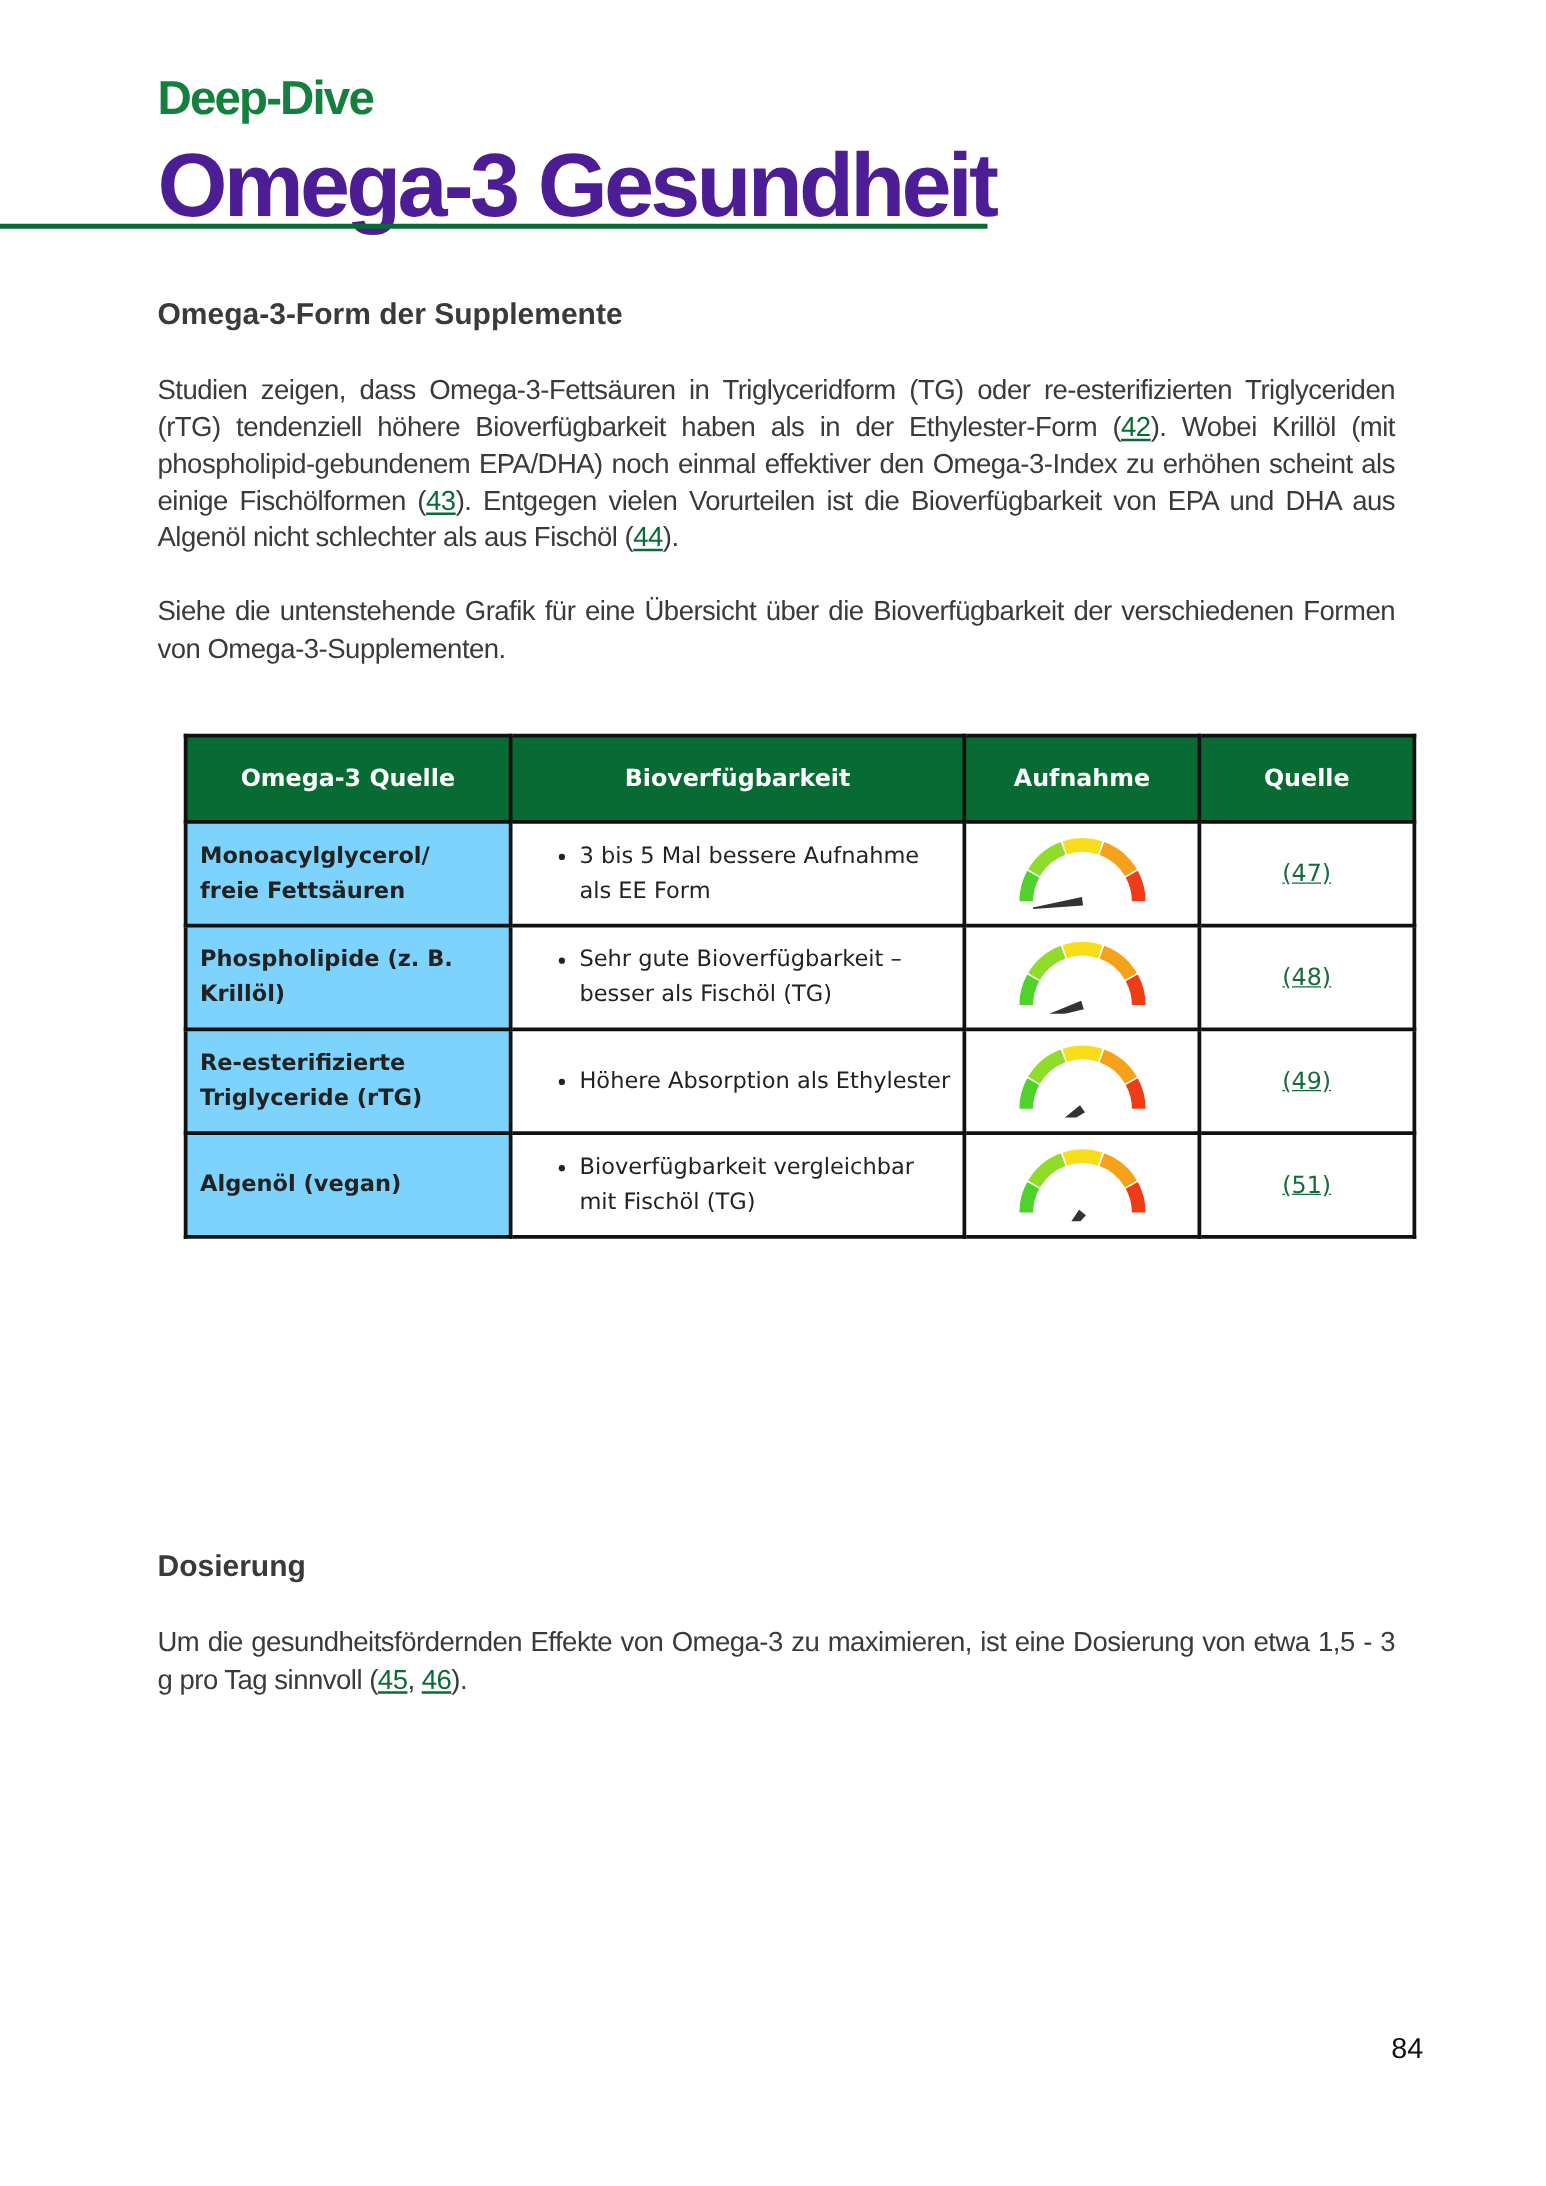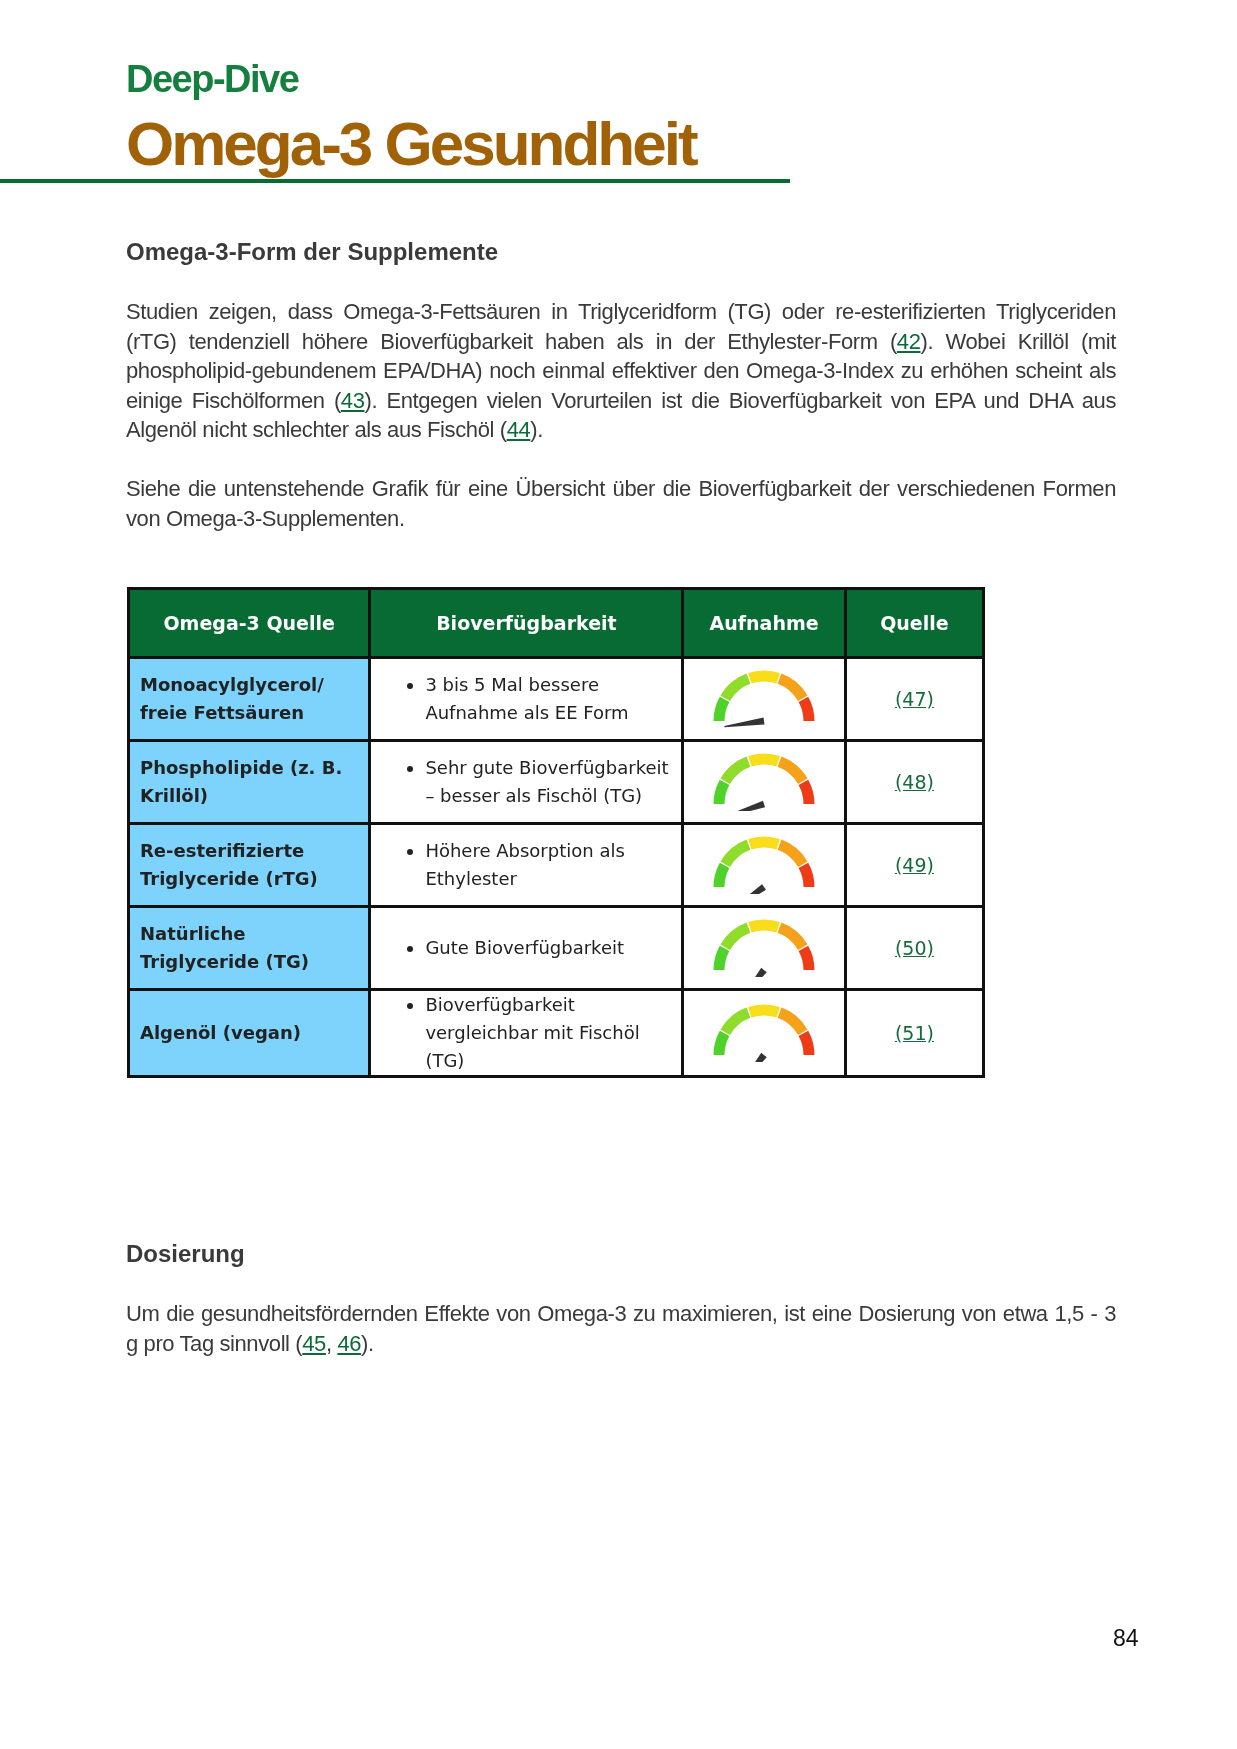--- a/index.html
+++ b/index.html
@@ -1,28 +1,28 @@
 <!DOCTYPE html>
 <html><head>
 <meta charset="utf-8">
 <style>
   html, body { margin: 0; padding: 0; background: #ffffff; }
   body { width: 1237px; height: 1749px; position: relative; overflow: hidden;
          font-family: "Liberation Sans", sans-serif; color: #3a3a3a; }
   .kicker { position: absolute; left: 126px; top: 58px; font-size: 38px; font-weight: 700;
             color: #15803d; letter-spacing: -1.5px; font-family: "Liberation Sans", sans-serif; }
-  .title { position: absolute; left: 126px; top: 108px; font-size: 62px; font-weight: 700;
-           color: #a16207; letter-spacing: -3px; font-family: "Liberation Sans", sans-serif; }
+  .title { position: absolute; left: 126px; top: 108px; font-size: 72px; font-weight: 700;
+           color: #4c1d95; letter-spacing: -3px; font-family: "Liberation Sans", sans-serif; }
   .title-rule { position: absolute; left: 0; top: 179px; width: 790px; height: 4px; background: #086b34; }
   .section-h { position: absolute; left: 126px; font-size: 24px; font-weight: 700; color: #3a3a3a;
                font-family: "Liberation Sans", sans-serif; }
   .para { position: absolute; left: 126px; width: 990px; font-size: 22px; line-height: 29.5px;
           color: #3a3a3a; text-align: justify; letter-spacing: -0.4px; margin-top: 27px; }
   .para .ref { color: #0b6b37; text-decoration: underline; }
-  table.omega { position: absolute; left: 127px; top: 587px; width: 858px; border-collapse: collapse;
+  table.omega { position: absolute; left: 147px; top: 587px; width: 986px; border-collapse: collapse;
                 font-family: "DejaVu Sans", sans-serif; }
   table.omega th, table.omega td { border: 3px solid #111; }
   table.omega th { background: #096b34; color: #ffffff; font-size: 19px; font-weight: 700;
                    height: 64px; text-align: center; }
   table.omega td { height: 78px; font-size: 18px; color: #222; }
   td.src { background: #7dd3fc; font-weight: 700; padding: 0 10px; line-height: 28px; }
   td.bio { padding: 0 10px 0 32px; line-height: 28px; }
   td.bio ul { margin: 0; padding-left: 22px; }
   td.gauge { text-align: center; }
   td.ref { text-align: center; }
@@ -127,45 +127,20 @@
         <g transform="translate(55,55) rotate(-35)">
           <polygon points="0,-3.5 0,3.5 -40,0.6 -40,-0.6" fill="#333"></polygon>
         </g>
       </svg>
     </td>
     <td class="ref">
       <a>(49)</a>
     </td>
       </tr>
       <tr>
-    <td class="src">Natürliche Triglyceride (TG)</td>
-    <td class="bio">
-      <ul>
-            <li>Gute Bioverfügbarkeit</li>
-          </ul>
-    </td>
-    <td class="gauge">
-      <svg width="110" height="62" viewBox="0 0 110 62">
-        <g fill="none" stroke-width="11">
-          <path d="M10,55 A45,45 0 0 1 15.6,33.3" stroke="#4fd32a"></path>
-          <path d="M16.2,32.2 A45,45 0 0 1 39.5,12.7" stroke="#8fdc2a"></path>
-          <path d="M40.8,12.3 A45,45 0 0 1 69.2,12.3" stroke="#f7dd1a"></path>
-          <path d="M70.5,12.7 A45,45 0 0 1 93.8,32.2" stroke="#f5a21a"></path>
-          <path d="M94.4,33.3 A45,45 0 0 1 100,55" stroke="#ee3b18"></path>
-        </g>
-        <g transform="translate(55,55) rotate(-52)">
-          <polygon points="0,-3.5 0,3.5 -40,0.6 -40,-0.6" fill="#333"></polygon>
-        </g>
-      </svg>
-    </td>
-    <td class="ref">
-      <a>(50)</a>
-    </td>
-      </tr>
-      <tr>
     <td class="src">Algenöl (vegan)</td>
     <td class="bio">
       <ul>
             <li>Bioverfügbarkeit vergleichbar mit Fischöl (TG)</li>
           </ul>
     </td>
     <td class="gauge">
       <svg width="110" height="62" viewBox="0 0 110 62">
         <g fill="none" stroke-width="11">
           <path d="M10,55 A45,45 0 0 1 15.6,33.3" stroke="#4fd32a"></path>

